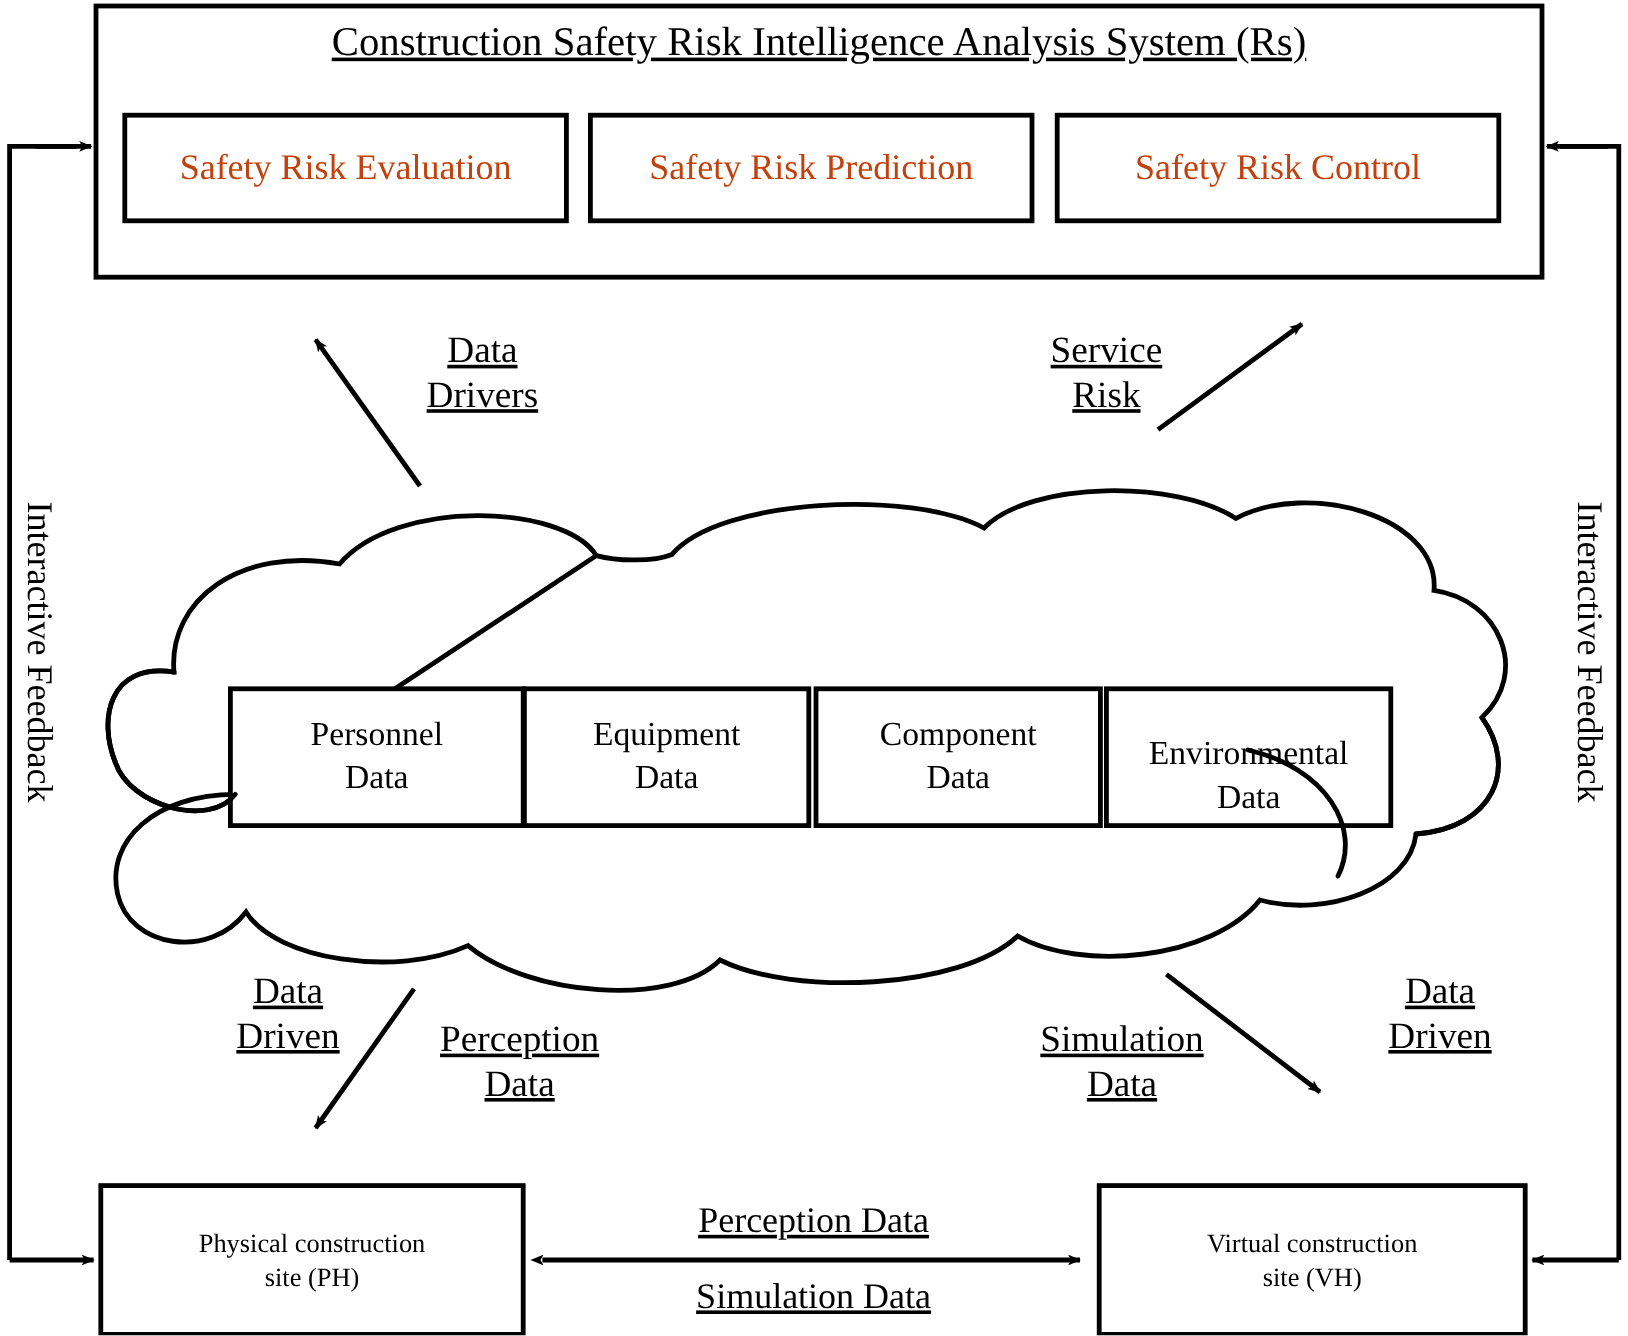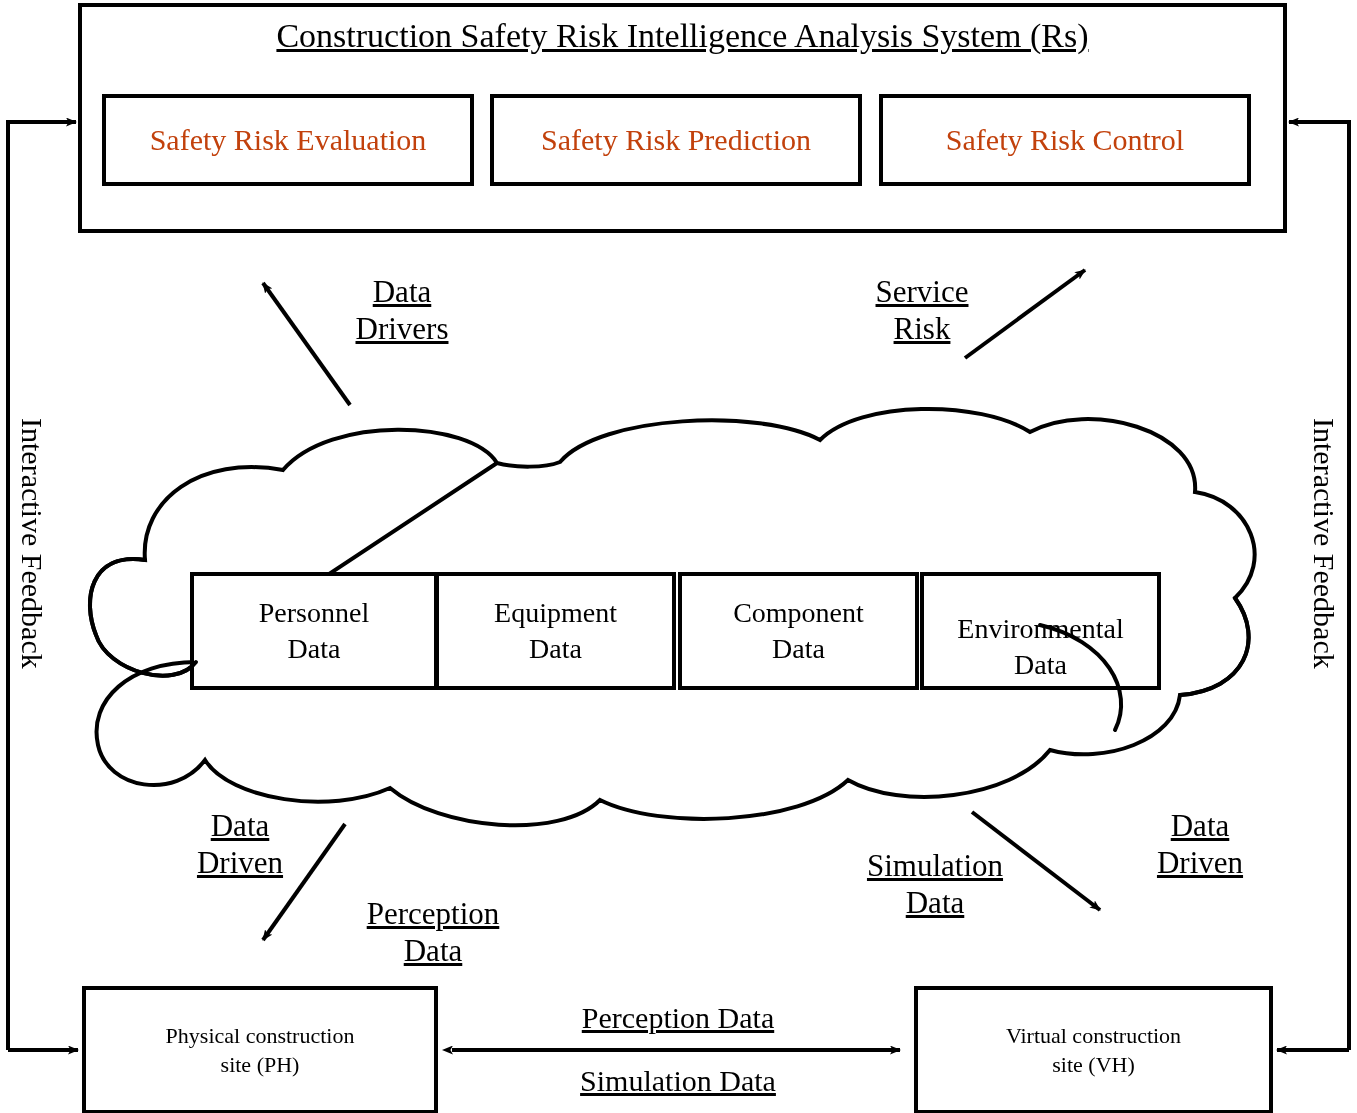--- a/index.html
+++ b/index.html
@@ -92,21 +92,21 @@
     white-space: pre-line;
     box-sizing: border-box;
   }
   #ph-box { left: 84px;  top: 988px; width: 352px; height: 124px; }
   #vh-box { left: 916px; top: 988px; width: 355px; height: 124px; }
 
   
   #lbl-data-drivers  { left: 312px;  top: 274px; width: 180px; font-size: 31px; }
   #lbl-service-data  { left: 832px;  top: 274px; width: 180px; font-size: 31px; }
   #lbl-data-driven-l { left: 160px;  top: 808px; width: 160px; font-size: 31px; }
-  #lbl-perception    { left: 338px;  top: 848px; width: 190px; font-size: 31px; margin-top: 48px; }
+  #lbl-perception    { left: 338px;  top: 848px; width: 190px; font-size: 31px; }
   #lbl-simulation    { left: 835px;  top: 848px; width: 200px; font-size: 31px; }
   #lbl-data-driven-r { left: 1120px; top: 808px; width: 160px; font-size: 31px; }
 
   #lbl-perception-mid { left: 478px; top: 1000px; width: 400px; font-size: 30px; }
   #lbl-simulation-mid { left: 478px; top: 1063px; width: 400px; font-size: 30px; }
 
   
   .side-label {
     position: absolute;
     font-size: 30px;

